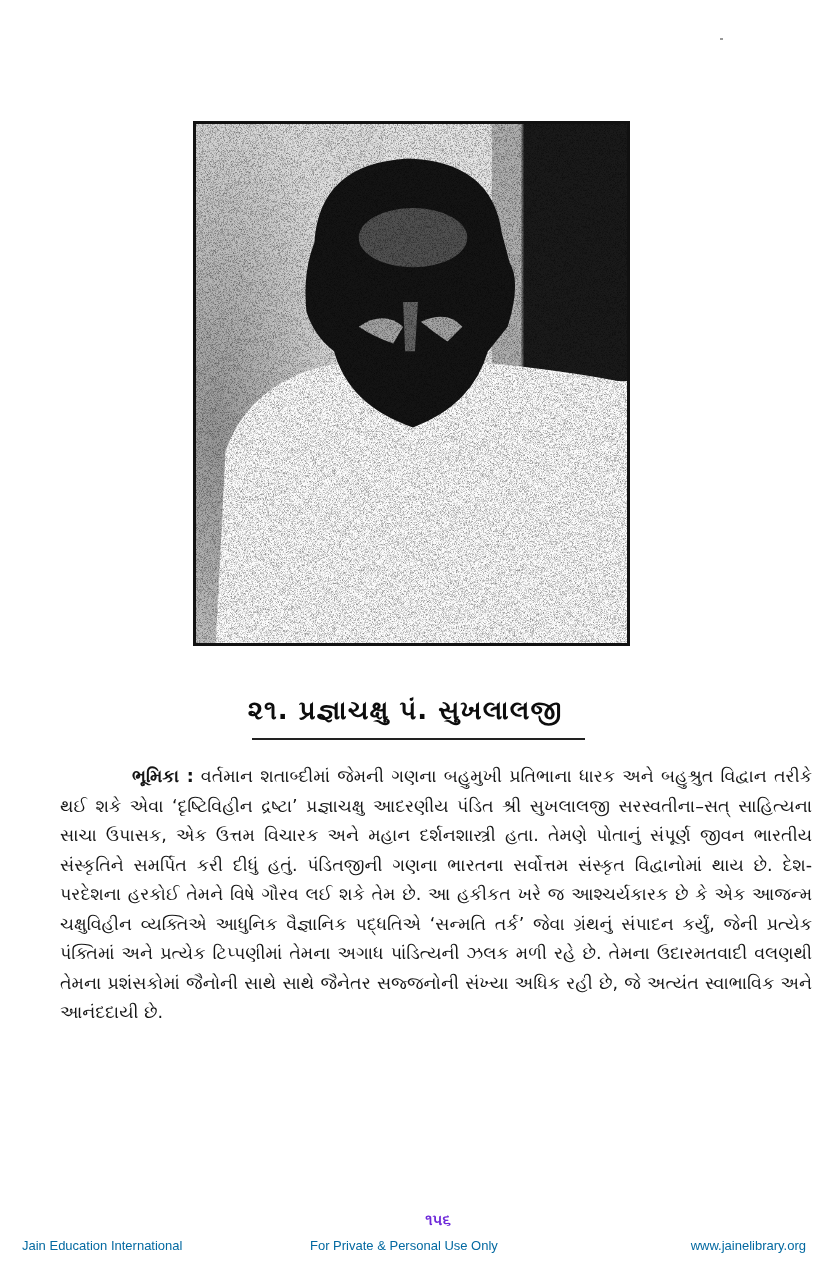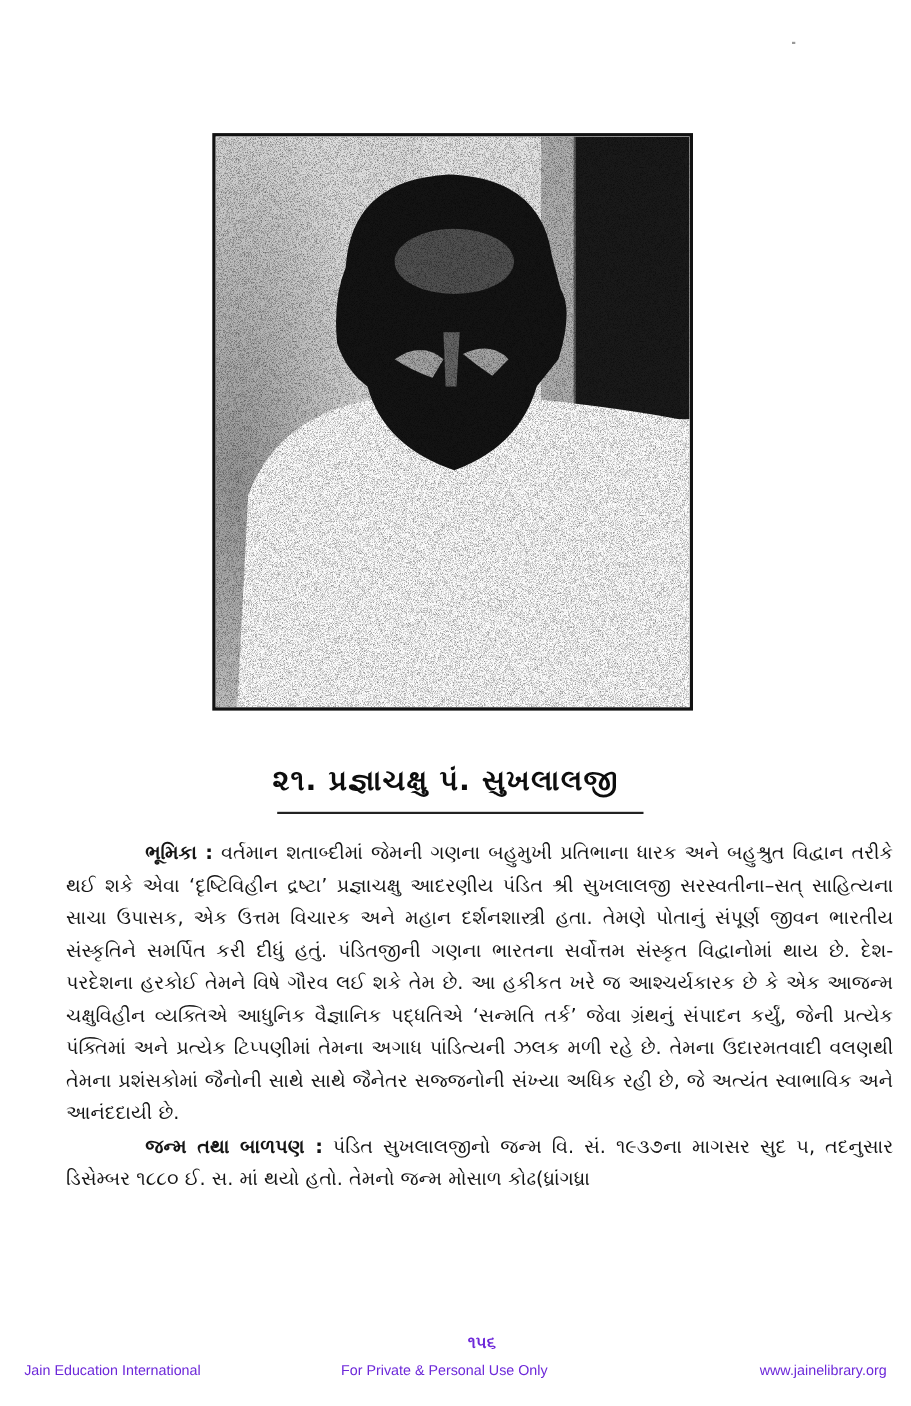--- a/index.html
+++ b/index.html
@@ -39,21 +39,21 @@
 
     
     .page-number {
       position: absolute; left: 0; top: 1211px; width: 828px; text-align: center;
       font-size: 15px; font-weight: bold; color: #6d28d9; margin-left: 24px;
     }
 
     
     .footer {
       position: absolute; left: 0; top: 1238px; width: 828px; height: 20px;
-      font-family: "Liberation Sans", sans-serif; font-size: 13px; color: #6d28d9;
+      font-family: "Liberation Sans", sans-serif; font-size: 13px; color: #0369a1;
     }
     .footer span { position: absolute; top: 0; white-space: nowrap; }
     .footer .f-left { left: 22px; }
     .footer .f-center { left: 310px; }
     .footer .f-right { right: 22px; margin-left: 45px; }
   </style>
 </head>
 <body>
 
 <div class="page-corner-mark"></div>
@@ -90,21 +90,20 @@
 
     <rect x="0" y="0" width="437" height="525" fill="#222" filter="url(#grain)" opacity="0.55"></rect>
   </svg>
 </div>
 
 <div class="chapter-title">૨૧. પ્રજ્ઞાચક્ષુ પં. સુખલાલજી</div>
 <div class="title-rule"></div>
 
 <div class="body-text">
   <p><span class="lead">ભૂમિકા :</span><span> વર્તમાન શતાબ્દીમાં જેમની ગણના બહુમુખી પ્રતિભાના ધારક અને બહુશ્રુત વિદ્વાન તરીકે થઈ શકે એવા ‘દૃષ્ટિવિહીન દ્રષ્ટા’ પ્રજ્ઞાચક્ષુ આદરણીય પંડિત શ્રી સુખલાલજી સરસ્વતીના–સત્ સાહિત્યના સાચા ઉપાસક, એક ઉત્તમ વિચારક અને મહાન દર્શનશાસ્ત્રી હતા. તેમણે પોતાનું સંપૂર્ણ જીવન ભારતીય સંસ્કૃતિને સમર્પિત કરી દીધું હતું. પંડિતજીની ગણના ભારતના સર્વોત્તમ સંસ્કૃત વિદ્વાનોમાં થાય છે. દેશ-પરદેશના હરકોઈ તેમને વિષે ગૌરવ લઈ શકે તેમ છે. આ હકીકત ખરે જ આશ્ચર્યકારક છે કે એક આજન્મ ચક્ષુવિહીન વ્યક્તિએ આધુનિક વૈજ્ઞાનિક પદ્ધતિએ ‘સન્મતિ તર્ક’ જેવા ગ્રંથનું સંપાદન કર્યું, જેની પ્રત્યેક પંક્તિમાં અને પ્રત્યેક ટિપ્પણીમાં તેમના અગાધ પાંડિત્યની ઝલક મળી રહે છે. તેમના ઉદારમતવાદી વલણથી તેમના પ્રશંસકોમાં જૈનોની સાથે સાથે જૈનેતર સજ્જનોની સંખ્યા અધિક રહી છે, જે અત્યંત સ્વાભાવિક અને આનંદદાયી છે.</span></p>
-  <p><span class="lead">જન્મ તથા બાળપણ :</span><span> પંડિત સુખલાલજીનો જન્મ વિ. સં. ૧૯૩૭ના માગસર સુદ ૫, તદનુસાર ડિસેમ્બર ૧૮૮૦ ઈ. સ. માં થયો હતો. તેમનો જન્મ મોસાળ કોઢ(ધ્રાંગધ્રા</span></p>
 </div>
 
 <div class="page-number">૧૫૬</div>
 
 <div class="footer">
   <span class="f-left">Jain Education International</span>
   <span class="f-center">For Private &amp; Personal Use Only</span>
   <span class="f-right">www.jainelibrary.org</span>
 </div>
 

